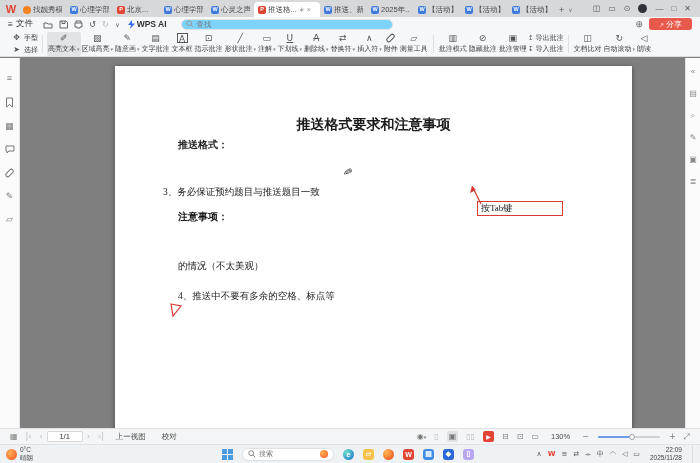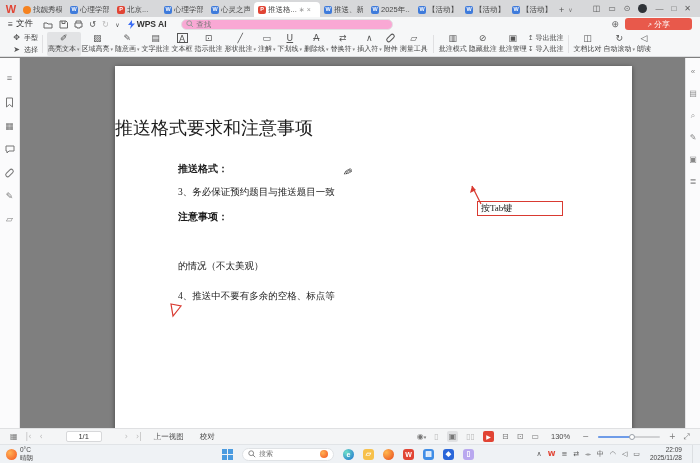--- a/index.html
+++ b/index.html
@@ -28,26 +28,26 @@
 
 .menubar{position:absolute;top:17px;left:0;right:0;height:14px;background:#f6f7f8;
   display:flex;align-items:center;font-size:8.5px;color:#444}
 .mb-file{display:flex;align-items:center;gap:3px;margin-left:8px;color:#333}
 .mb-qicons{display:flex;align-items:center;gap:6px;margin-left:10px;color:#555}
 .mb-qicons svg{display:block}
 .mb-menus{display:flex;gap:0;margin-left:34px}
 .mb-menu{padding:0 11px;line-height:14px;color:#3c3c3c}
 .mb-menu.active{color:#c9413a;font-weight:bold;border-bottom:2px solid #c9413a}
 .mb-ai{display:flex;align-items:center;gap:2px;margin-left:8px;font-weight:bold;color:#333}
-.mb-search{margin-left:14px;width:212px;height:11px;border:1px solid #e0e1e3;background:#f9a8d4;
+.mb-search{margin-left:14px;width:212px;height:11px;border:1px solid #e0e1e3;background:#7dd3fc;
   border-radius:6px;display:flex;align-items:center;padding:0 4px;gap:3px}
 .mb-search input{border:none;outline:none;width:100%;font-size:7.5px;background:transparent;color:#333}
 .mb-up{margin-left:auto;margin-right:6px;color:#666;font-size:9px}
 .share-btn{margin-right:8px;background:#e8594b;color:#fff;border-radius:3px;height:12px;
-  display:flex;align-items:center;gap:2px;padding:0 22px;font-size:8px}
+  display:flex;align-items:center;gap:2px;padding:0 10px;font-size:8px}
 
 
 .ribbon{position:absolute;top:31px;left:0;right:0;height:26px;background:#f6f7f8;
   border-bottom:1px solid #dcdddf;display:flex;align-items:center;padding-left:12px}
 .tool2{display:flex;flex-direction:column;justify-content:center;gap:2px;flex:none}
 .tool2 .trow{display:flex;align-items:center;gap:3px;font-size:7px;color:#3c3c3c}
 .tool2 .trow .ric{font-size:8px;color:#555;width:9px;text-align:center}
 .vsep{width:1px;height:18px;background:#e0e0e2;margin:0 4px;flex:none}
 .rbtn{display:flex;flex-direction:column;align-items:center;justify-content:center;height:24px;
   flex:none;border-radius:2px;padding:0 1px}
@@ -69,38 +69,38 @@
 .leftbar .lic{font-size:9px;line-height:1}
 .leftbar svg{display:block}
 .rightbar{position:absolute;right:0;top:58px;width:15px;bottom:35px;background:#fbfbfc;
   border-left:1px solid #e5e5e7;display:flex;flex-direction:column;align-items:center;
   padding-top:10px;gap:14px;color:#888}
 .rightbar .lic{font-size:8px;line-height:1}
 .canvas{position:absolute;left:20px;right:15px;top:58px;bottom:35px;background:#7f7f7f;overflow:hidden}
 .page{position:absolute;left:95px;top:8px;width:517px;height:370px;background:#fff;
   box-shadow:0 1px 5px rgba(0,0,0,.45);font-family:"Liberation Serif",serif;color:#1b1b1b}
 .dline{position:absolute;font-size:9.5px;white-space:nowrap}
-.dtitle{position:absolute;top:50px;left:0;width:100%;font-size:18px;font-weight:normal}
+.dtitle{position:absolute;top:50px;left:0;width:100%;text-align:center;font-size:14px;font-weight:bold}
 .dhead{font-weight:bold;font-size:10px}
 .hl{background:#f9e242;color:#8d3c10;padding:0 2px}
 .note-box{position:absolute;left:63px;top:240px;width:357px;height:21px;border:1.4px solid #d93a31;
   display:flex;align-items:center;padding-left:5px;font-size:9.5px;white-space:nowrap}
 .tabnote-box{position:absolute;left:362px;top:135px;width:86px;height:15px;border:1px solid #d93a31;
   display:flex;align-items:center;padding-left:3px;font-size:9px;color:#1b1b1b}
 .page svg.overlay{position:absolute;left:0;top:0;pointer-events:none}
 .cursor-pencil{position:absolute;left:228px;top:100px;font-size:11px;color:#222;
   transform:scaleX(-1) rotate(-15deg);font-family:"DejaVu Sans",sans-serif}
 
 
 .statusbar{position:absolute;left:0;right:0;bottom:19px;height:16px;background:#f4f5f6;
   border-top:1px solid #dfe0e2;display:flex;align-items:center;font-size:7.5px;color:#555;padding:0 6px}
 .sb-ic{color:#777;font-size:8px;margin:0 4px;font-family:"DejaVu Sans",sans-serif}
 .sb-ic.dis{color:#bbb}
 .page-box{width:36px;height:11px;border:1px solid #d7d8da;background:#fff;border-radius:2px;
-  display:flex;align-items:center;justify-content:center;font-size:7.5px;color:#333;margin:0 19px}
+  display:flex;align-items:center;justify-content:center;font-size:7.5px;color:#333;margin:0 0}
 .sb-lbl{margin:0 8px;color:#4c4c4c}
 .sb-right{margin-left:auto;display:flex;align-items:center}
 .sb-red{width:11px;height:11px;background:#e14434;border-radius:2px;color:#fff;font-size:6px;
   display:flex;align-items:center;justify-content:center;margin:0 4px}
 .sb-active{background:#e0e1e3;border-radius:2px}
 .zoom-track{width:62px;height:2px;background:#d0d1d3;border-radius:1px;position:relative;margin:0 5px}
 .zoom-fill{position:absolute;left:0;top:0;height:2px;width:34px;background:#6f9ce8;border-radius:1px}
 .zoom-knob{position:absolute;left:31px;top:-2px;width:6px;height:6px;border-radius:50%;
   background:#fff;border:1px solid #9aa0a8}
 
@@ -363,22 +363,22 @@
     <span class="lic">⌕</span>
     <span class="lic">✎</span>
     <span class="lic">▣</span>
     <span class="lic">≣</span>
   </div>
 
   <div class="canvas">
     <div class="page">
       <div class="dtitle">推送格式要求和注意事项</div>
 
-      <span class="dline dhead" style="left:63px;top:96px">推送格式：</span>
-      <span class="dline" style="left:63px;top:120px">3、务必保证预约题目与推送题目一致</span>
+      <span class="dline dhead" style="left:63px;top:72px">推送格式：</span>
+      <span class="dline" style="left:48px;top:120px">3、务必保证预约题目与推送题目一致</span>
 
       <span class="dline dhead" style="left:63px;top:144px">注意事项：</span>
       <span class="dline" style="left:63px;top:194px">的情况（不太美观）</span>
       <span class="dline" style="left:63px;top:224px">4、推送中不要有多余的空格、标点等</span>
 
       <div class="tabnote-box">
         <span>按Tab键</span>
       </div>
 
 

